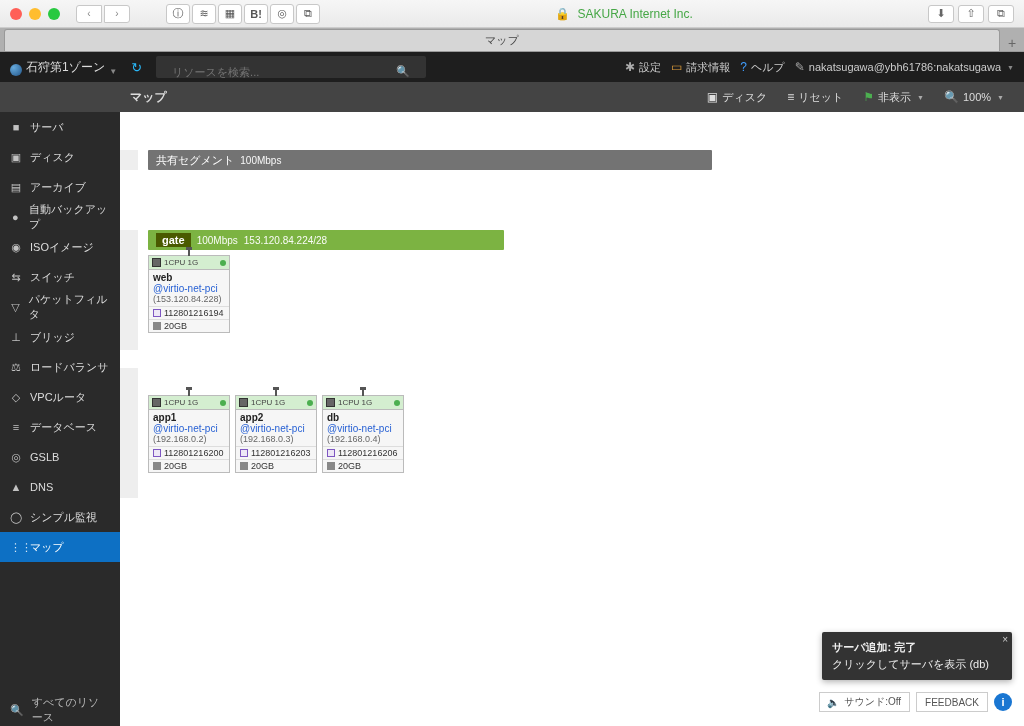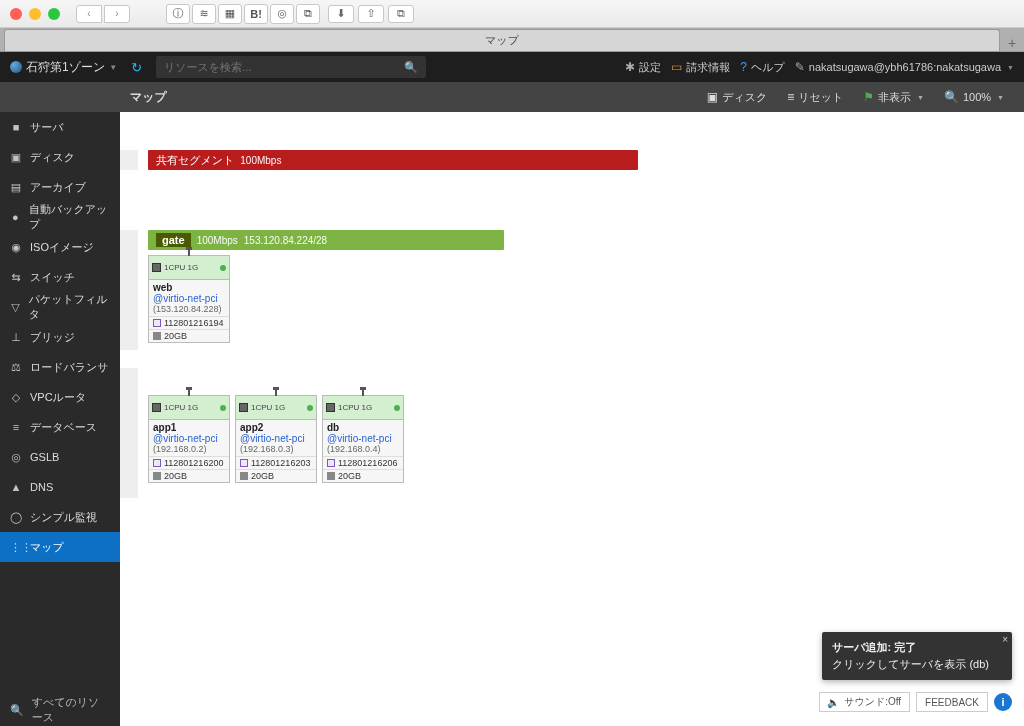--- a/index.html
+++ b/index.html
@@ -23,25 +23,25 @@
 .right-icons { display:flex; gap:4px; }
 .right-icons .ri { width:26px;height:18px;border:1px solid #c8c8c8;background:#fff;border-radius:3px;display:flex;align-items:center;justify-content:center;font-size:11px;color:#666;cursor:pointer;}
 
 
 .tab-bar { height: 24px; background: #b0b0b0; border-bottom: 1px solid #999; display:flex; align-items:flex-end; }
 .tab { height: 22px; background: #d6d6d6; border:1px solid #999; border-bottom:none; border-radius:3px 3px 0 0; font-size:11px; color:#444; padding:3px 14px 0; margin-left:4px; flex:1; text-align:center; }
 .tab-plus { width:24px; text-align:center; font-size:14px; color:#666; cursor:pointer; }
 
 
 .app-top { height: 30px; background: #1e1e1e; display:flex; align-items:center; color:#ddd; font-size:12px; padding:0 10px; gap:10px; }
-.zone { display:flex; align-items:center; gap:4px; cursor:pointer; }
+.zone { display:flex; align-items:flex-end; gap:4px; cursor:pointer; }
 .zone-globe { width:12px;height:12px;border-radius:50%;background:radial-gradient(circle at 30% 30%, #6ad, #258); }
 .zone .tri { font-size:8px; color:#888; }
 .refresh-icon { color:#29b6f6; font-size:13px; margin: 0 4px; cursor:pointer; }
-.search-box { flex:0 0 270px; background:#333; height:22px; border-radius:2px; display:flex; align-items:center; padding:0 8px; }
+.search-box { flex:0 0 270px; background:#333; height:22px; border-radius:2px; display:flex; align-items:flex-end; padding:0 16px; }
 .search-box input { flex:1; background:transparent; border:none; outline:none; color:#ccc; font-size:11px; }
 .search-box .mag { color:#888; font-size:11px; }
 .app-top .spacer { flex:1; }
 .top-link { display:flex; align-items:center; gap:4px; color:#ccc; cursor:pointer; font-size:11px; }
 .top-link .ico { font-size:12px; }
 .top-link.settings .ico { color:#aaa; }
 .top-link.billing .ico { color:#e6a23c; }
 .top-link.help .ico { color:#409eff; }
 .top-link.user .ico { color:#aaa; }
 .top-link .tri2 { font-size:7px; color:#888; margin-left:2px; }
@@ -64,30 +64,30 @@
 .sb-footer { height:32px; display:flex;align-items:center;padding:0 10px;gap:8px;color:#bbb;cursor:pointer;font-size:11px;}
 
 
 .canvas { flex:1; background:#fff; position:relative; overflow:hidden; }
 .grey-strip { position:absolute; left:0; width:18px; background:#eee; }
 .gs1 { top:38px; height:20px; }
 .gs2 { top:118px; height: 120px; }
 .gs3 { top:256px; height: 130px; }
 
 .segment-bar { position:absolute; height:20px; border-radius:1px; color:#fff; font-size:11px; display:flex; align-items:center; padding:0 8px; gap:6px; }
-.seg-shared { left:28px; top:38px; width:490px; background:#b91c1c; }
+.seg-shared { left:28px; top:38px; width:564px; background:#737373; }
 .seg-gate { left:28px; top:118px; width:356px; background:#7cb342; }
 .seg-gate .label { background:#4a5a00; padding:1px 6px; font-weight:bold; }
 .seg-hub { left:28px; top:256px; width:260px; background:#4a90e2; }
 .seg-hub .label { background:#2e7d32; padding:1px 6px; font-weight:bold; font-size:10px; }
 .seg-sub { font-size:10px; opacity:0.95; }
 
 
 .server-card { position:absolute; width:82px; background:#f6f6f6; border:1px solid #bbb; font-size:9px; color:#333; }
-.server-card .sc-head { height:24px; background:#d4eed0; border-bottom:1px solid #bbb; display:flex; align-items:center; padding:0 3px; gap:3px; }
+.server-card .sc-head { height:14px; background:#d4eed0; border-bottom:1px solid #bbb; display:flex; align-items:center; padding:0 3px; gap:3px; }
 .server-card .sc-head .pc-ico { width:9px;height:9px;background:#666;border:1px solid #333; }
 .server-card .sc-head .spec { flex:1; font-size:8px; color:#444; }
 .server-card .sc-head .dot { width:6px;height:6px;border-radius:50%;background:#4caf50; }
 .server-card .body { padding:2px 4px; }
 .server-card .name { font-weight:bold; color:#222; font-size:10px; }
 .server-card .net { color:#2962d4; font-size:10px; }
 .server-card .ip { color:#666; font-size:9px; }
 .server-card .disk-row { display:flex; align-items:center; gap:3px; padding:1px 4px; border-top:1px solid #ddd; }
 .server-card .disk-ico { width:8px;height:8px;border:1px solid #7e57c2;background:#ede7f6; }
 .server-card .stor-ico { width:8px;height:8px;background:#888; }
@@ -125,20 +125,24 @@
   <div class="tool-icons">
     <div class="ti">ⓘ</div>
     <div class="ti">≋</div>
     <div class="ti">▦</div>
     <div class="ti">
         <b>B!</b>
       </div>
     <div class="ti">◎</div>
     <div class="ti">⧉</div>
   </div>
+  <div class="addr">
+    <span class="lock">🔒</span>
+    <span>SAKURA Internet Inc.</span>
+  </div>
   <div class="right-icons">
     <div class="ri">⬇</div>
     <div class="ri">⇧</div>
     <div class="ri">⧉</div>
   </div>
 </div>
 
 <div class="tab-bar">
   <div class="tab"><span>マップ</span></div>
   <div class="tab-plus">+</div>

